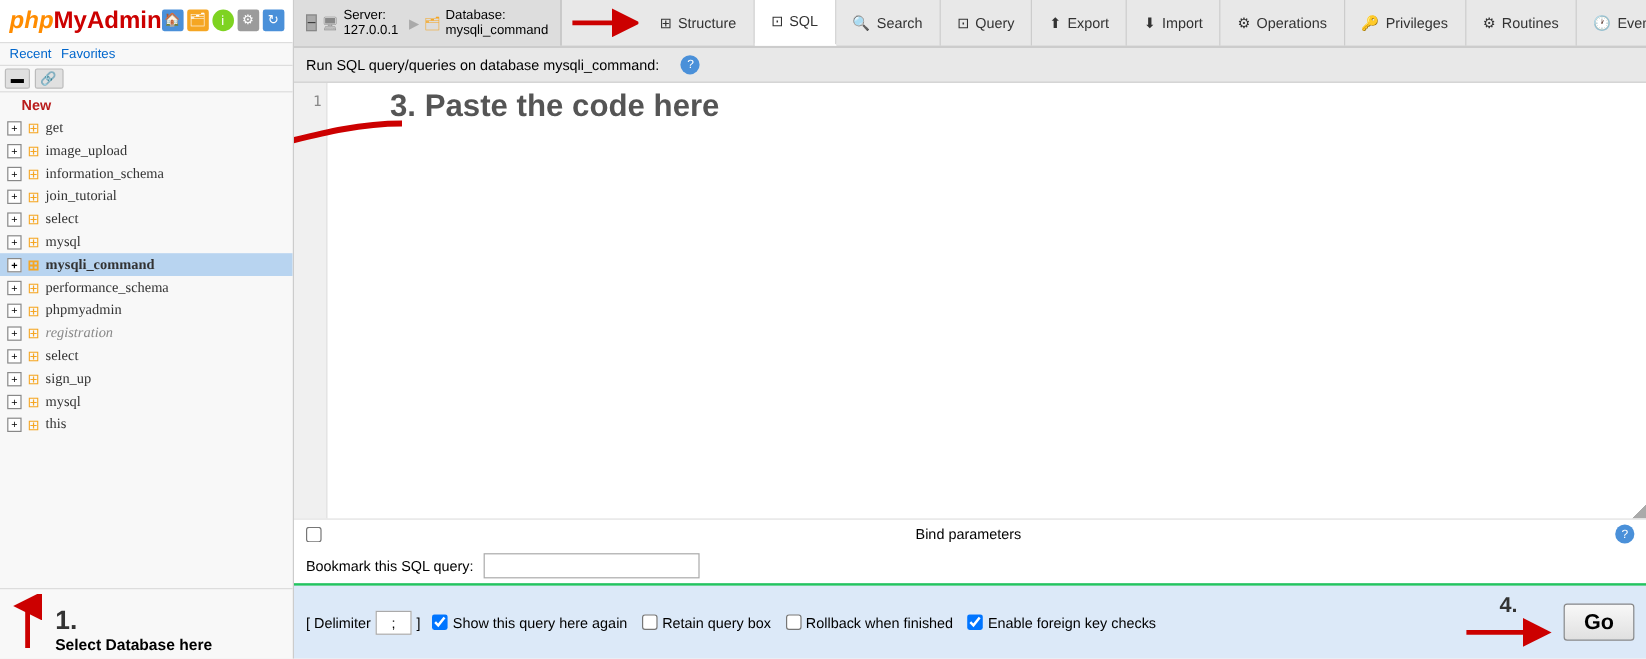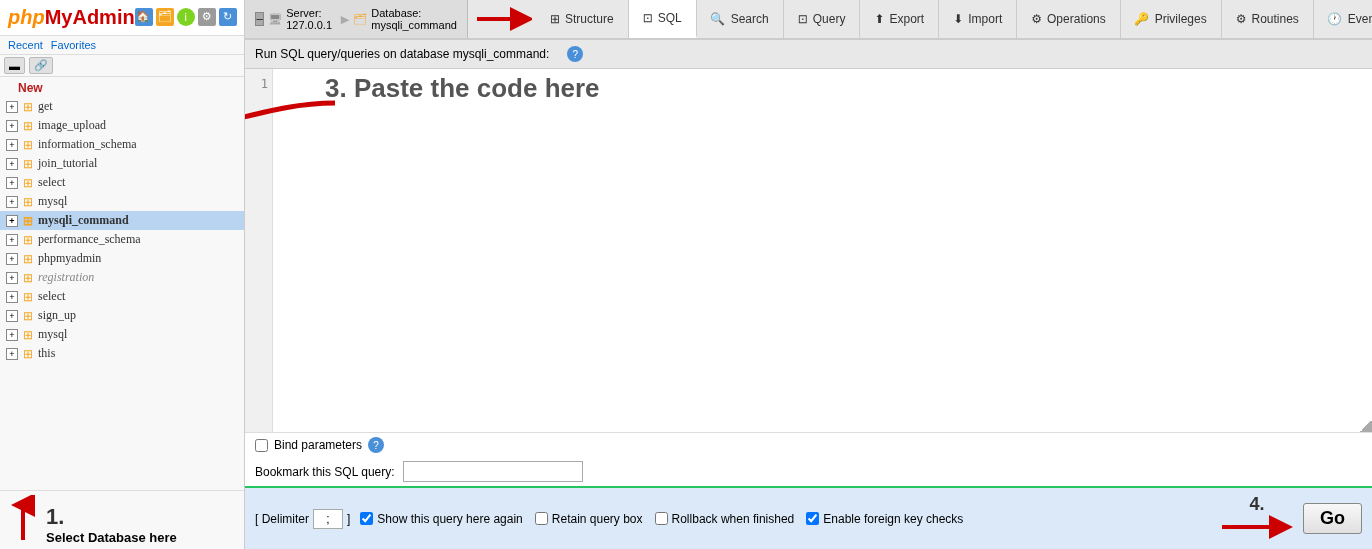--- a/index.html
+++ b/index.html
@@ -53,21 +53,21 @@
     .sql-editor-area { position: relative; flex: 1; border: none; overflow: hidden; }
     .line-numbers { position: absolute; left: 0; top: 0; width: 28px; background: #f0f0f0; border-right: 1px solid #ddd; color: #888; text-align: right; padding: 8px 4px; font-size: 12px; font-family: monospace; height: 100%; }
     .sql-textarea { position: absolute; left: 28px; right: 0; top: 0; bottom: 0; border: none; outline: none; padding: 8px; font-size: 13px; font-family: monospace; resize: none; background: #fff; }
     .paste-overlay { position: absolute; left: 80px; top: 4px; pointer-events: none; }
 
     
     .sql-toolbar { padding: 6px 10px; background: #f8f8f8; border-top: 1px solid #ddd; display: flex; gap: 8px; align-items: center; }
     .tool-btn { border: 1px solid #888; background: linear-gradient(to bottom, #fff, #e8e8e8); padding: 3px 10px; cursor: pointer; border-radius: 3px; font-size: 12px; }
 
     
-    .bind-row { padding: 4px 10px; display: flex; align-items: center; gap: 6px; }
+    .bind-row { padding: 4px 10px; display: flex; align-items: center; gap: 6px; justify-content: space-between; }
     .checkbox-label { display: flex; align-items: center; gap: 4px; font-size: 12px; cursor: pointer; }
 
     
     .bookmark-row { padding: 4px 10px; display: flex; align-items: center; gap: 8px; font-size: 12px; }
     .bookmark-input { border: 1px solid #aaa; padding: 2px 6px; width: 180px; }
 
     
     .footer-bar { background: #dce9f8; border-top: 2px solid #22c55e; padding: 6px 10px; display: flex; align-items: center; gap: 10px; flex-wrap: nowrap; min-height: 38px; justify-content: center; }
     .delimiter-section { display: flex; align-items: center; gap: 4px; font-size: 12px; }
     .delimiter-input { border: 1px solid #aaa; padding: 2px 4px; width: 30px; text-align: center; font-size: 12px; }

